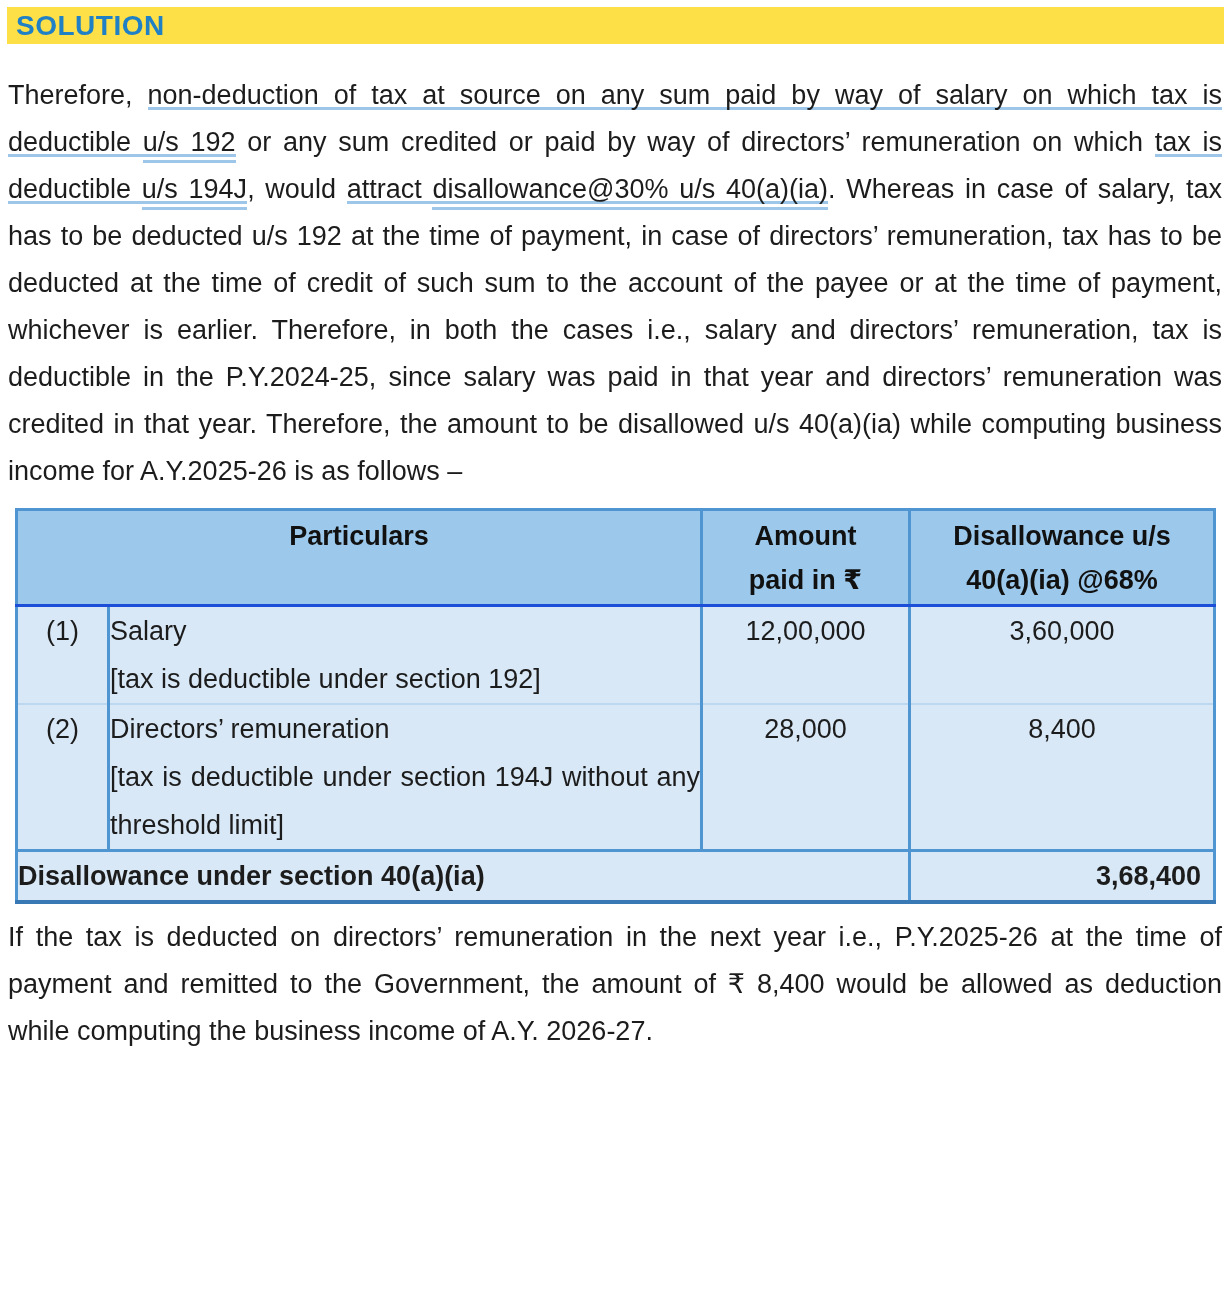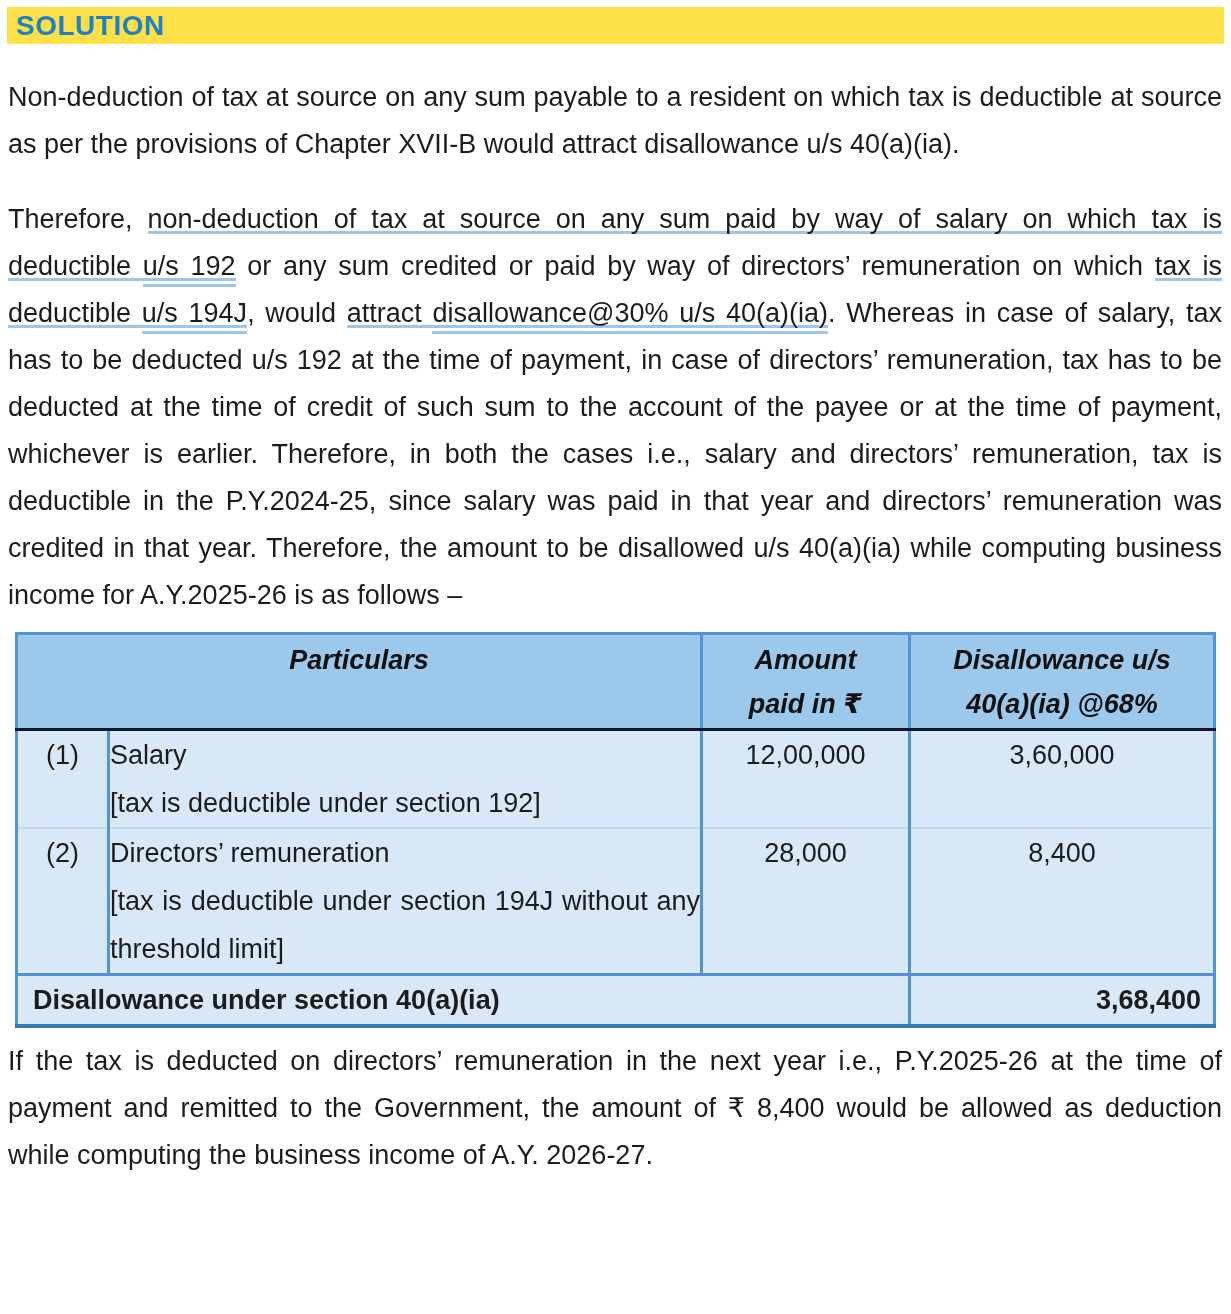--- a/index.html
+++ b/index.html
@@ -69,22 +69,21 @@
   table.disallowance thead th {
     background: #9CC9EB;
     color: #111111;
     font-weight: 700;
     text-align: center;
     vertical-align: top;
     padding: 3px 6px 2px 6px;
     line-height: 44px;
     border-left: 3px solid #4E95D2;
     border-right: 3px solid #4E95D2;
-    border-bottom: 3px solid #0f172a;
-    font-style: italic;
+    border-bottom: 3px solid #1d4ed8;
   }
   table.disallowance thead th .hline { display: block; }
 
   table.disallowance tbody td {
     background: #D9E8F6;
     vertical-align: top;
     line-height: 48px;
     padding: 0;
     border-left: 3px solid #4E95D2;
     border-right: 3px solid #4E95D2;
@@ -96,33 +95,32 @@
   td.cell-part { padding: 1px 14px 0 18px; }
   td.cell-part .part-line { display: block; text-align: justify; }
   td.cell-amount, td.cell-value { text-align: center; padding: 1px 12px 0 4px; }
 
   tr.total-row td {
     font-weight: 700;
     line-height: 41px;
     padding: 3px 0;
     background: #D9E8F6;
   }
-  tr.total-row td.total-label { padding-left: 15px; text-align: left; }
+  tr.total-row td.total-label { text-align: left; }
   tr.total-row td.total-value { text-align: right; padding-right: 12px; border-left: 3px solid #0f766e; }
 </style>
 </head>
 <body>
 
 <div>
 
   <div class="solution-bar">
     <span class="solution-label">SOLUTION</span>
   </div>
 
-  <p class="para first">Non-deduction of tax at source on any sum payable to a resident on which tax is deductible at source as per the provisions of Chapter XVII-B would attract disallowance u/s 40(a)(ia).</p>
 
   <p class="para"><span>Therefore, </span><span class="ul">non-deduction of tax at source on any sum paid by way of salary on which tax is deductible </span><span class="ul2">u/s 192</span><span> or any sum credited or paid by way of directors’ remuneration on which </span><span class="ul">tax is deductible </span><span class="ul2">u/s 194J</span><span>, would </span><span class="ul">attract </span><span class="ul2">disallowance@30% u/s 40(a)(ia)</span><span>. Whereas in case of salary, tax has to be deducted u/s 192 at the time of payment, in case of directors’ remuneration, tax has to be deducted at the time of credit of such sum to the account of the payee or at the time of payment, whichever is earlier. Therefore, in both the cases i.e., salary and directors’ remuneration, tax is deductible in the P.Y.2024-25, since salary was paid in that year and directors’ remuneration was credited in that year. Therefore, the amount to be disallowed u/s 40(a)(ia) while computing business income for A.Y.2025-26 is as follows –</span></p>
 
   <table class="disallowance">
     <colgroup>
       <col style="width:92px">
       <col style="width:593px">
       <col style="width:208px">
       <col style="width:305px">
     </colgroup>

